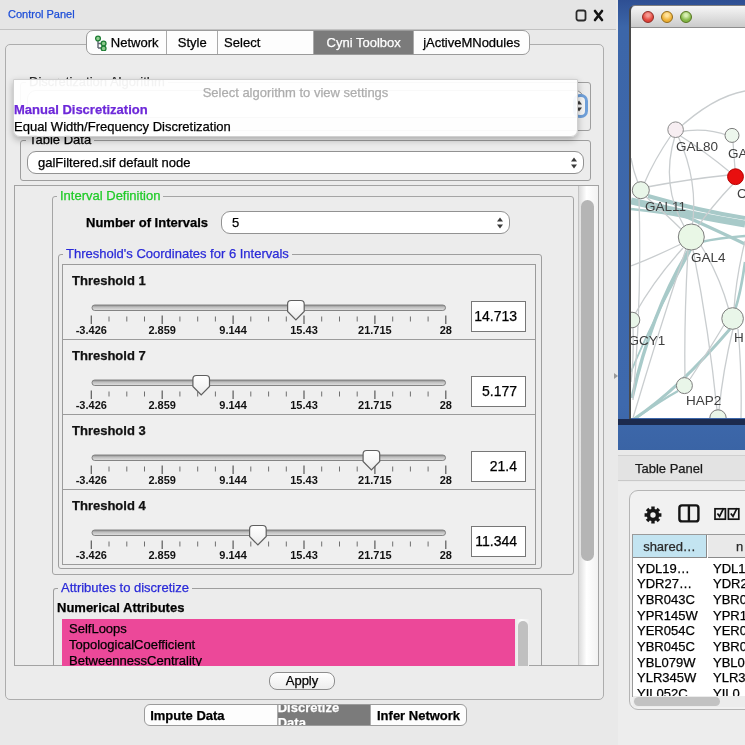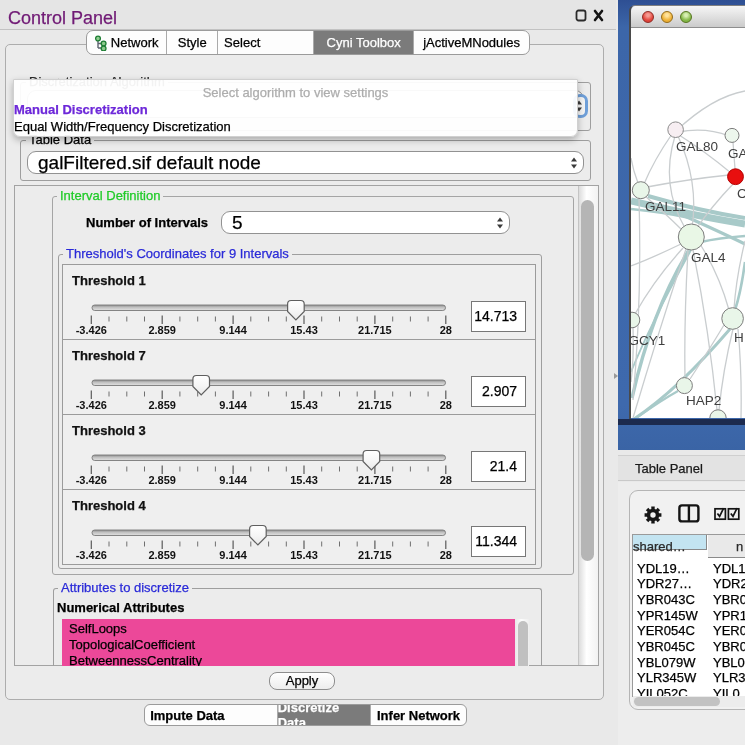--- a/index.html
+++ b/index.html
@@ -1,37 +1,37 @@
 <!DOCTYPE html>
 <html><head><meta charset="utf-8">
 <style>
 * { margin:0; padding:0; box-sizing:border-box; }
 html,body { width:745px; height:745px; overflow:hidden; }
 body { font-family:"Liberation Sans", sans-serif; background:#e9e9e9; position:relative; -webkit-text-stroke:0.25px; }
 .abs { position:absolute; }
 .groupbox { position:absolute; border:1px solid #9e9e9e; border-radius:3px; }
 .gtitle { position:absolute; background:#ececec; padding:0 3px; font-size:13px; line-height:14px; }
-.combo { position:absolute; background:#fff; border:1px solid #929292; border-radius:9px; font-size:19px; color:#000; }
+.combo { position:absolute; background:#fff; border:1px solid #929292; border-radius:9px; font-size:13px; color:#000; }
 .combo .ctext { position:absolute; left:10px; top:0; bottom:0; display:flex; align-items:center; }
 .arrows { position:absolute; right:6px; top:50%; width:6px; height:11px; transform:translateY(-50%); }
 .arrows:before { content:""; position:absolute; left:0; top:0; border-left:3px solid transparent; border-right:3px solid transparent; border-bottom:4px solid #3a3a3a; }
 .arrows:after { content:""; position:absolute; left:0; bottom:0; border-left:3px solid transparent; border-right:3px solid transparent; border-top:4px solid #3a3a3a; }
 .thpanel { position:absolute; left:62px; width:474px; height:76px; background:#efefef; border:1px solid #9b9b9b; }
 .thlabel { position:absolute; left:9px; top:8px; font-size:13px; font-weight:bold; color:#111; }
 .valbox { position:absolute; left:408px; top:36px; width:55px; height:31px; background:#fff; border:1px solid #777;
           font-size:14px; text-align:right; line-height:29px; padding-right:8px; color:#000; }
 .seg { position:absolute; background:#fdfdfd; border:1px solid #9b9b9b; display:flex; overflow:hidden; }
 .seg > div { font-size:13px; color:#000; display:flex; align-items:center; justify-content:center; position:relative; }
 .seg > div + div { border-left:1px solid #aaa; }
 .seg .sel { background:#7b7b7b; color:#fff;margin-left:47px; }
 </style></head>
 <body>
 
 <div class="abs" style="left:0;top:0;width:616px;height:30px;background:#e5e5e5;border-bottom:1px solid #c2c2c2"></div>
-<div class="abs" style="left:8px;top:8px;font-size:18px;color:#701a75">Control Panel</div>
+<div class="abs" style="left:8px;top:8px;font-size:11px;color:#1d4ed8">Control Panel</div>
 <svg class="abs" style="left:575px;top:9px" width="32" height="13" viewBox="0 0 32 13">
   <rect x="1.5" y="1.5" width="9" height="10" rx="2" fill="none" stroke="#2b2b2b" stroke-width="1.8"></rect>
   <path d="M20 2 L27 11 M27 2 L20 11" stroke="#151515" stroke-width="2.6" stroke-linecap="round"></path>
 </svg>
 
 <div class="abs" style="left:5px;top:44px;width:599px;height:656px;background:#ececec;border:1px solid #adadad;border-radius:5px"></div>
 
 <div class="seg" style="left:86px;top:30px;width:444px;height:25px;border-radius:7px">
   <div style="width:89px">
     <svg width="12" height="17" viewBox="0 0 12 17" style="margin-right:4px">
@@ -67,21 +67,21 @@
 <div class="groupbox" style="left:52px;top:196px;width:522px;height:379px;border-color:#a5a5a5"></div>
 <div class="gtitle" style="left:57px;top:189px;color:#1fcb27">Interval Definition</div>
 
 <div class="abs" style="left:86px;top:215px;font-size:13px;font-weight:bold;color:#000">Number of Intervals</div>
 <div class="combo" style="left:221px;top:211px;width:289px;height:23px">
   <span class="ctext">5</span>
     <span class="arrows"></span>
 </div>
 
 <div class="groupbox" style="left:58px;top:254px;width:484px;height:315px"></div>
-<div class="gtitle" style="left:63px;top:247px;color:#2a2ad8">Threshold's Coordinates for 9 Intervals</div>
+<div class="gtitle" style="left:63px;top:247px;color:#2a2ad8">Threshold's Coordinates for 6 Intervals</div>
 
 <div class="thpanel" style="top:264px">
   <div class="thlabel">Threshold 1</div>
   <svg width="470" height="48" viewBox="0 0 470 48" style="position:absolute;left:0;top:36;overflow:visible">
       <defs>
         <linearGradient id="gg" x1="0" y1="0" x2="0" y2="1">
           <stop offset="0" stop-color="#8f8f8f"></stop>
           <stop offset="0.45" stop-color="#c2c2c2"></stop>
           <stop offset="1" stop-color="#e2e2e2"></stop>
         </linearGradient>
@@ -124,21 +124,21 @@
       <path d="M46.0 15.5V20.5 M63.8 15.5V20.5 M81.5 15.5V20.5 M116.9 15.5V20.5 M134.7 15.5V20.5 M152.4 15.5V20.5 M187.8 15.5V20.5 M205.6 15.5V20.5 M223.3 15.5V20.5 M258.7 15.5V20.5 M276.5 15.5V20.5 M294.2 15.5V20.5 M329.7 15.5V20.5 M347.4 15.5V20.5 M365.1 15.5V20.5" stroke="#6f6f6f" stroke-width="1"></path>
       <path d="M28.3 14.5V23 M99.2 14.5V23 M170.1 14.5V23 M241.0 14.5V23 M311.9 14.5V23 M382.8 14.5V23" stroke="#5a5a5a" stroke-width="1.2"></path>
       <text x="28.3" y="32.5" text-anchor="middle" font-size="11" font-weight="bold" fill="#111">-3.426</text>
       <text x="99.2" y="32.5" text-anchor="middle" font-size="11" font-weight="bold" fill="#111">2.859</text>
       <text x="170.1" y="32.5" text-anchor="middle" font-size="11" font-weight="bold" fill="#111">9.144</text>
       <text x="241.0" y="32.5" text-anchor="middle" font-size="11" font-weight="bold" fill="#111">15.43</text>
       <text x="311.9" y="32.5" text-anchor="middle" font-size="11" font-weight="bold" fill="#111">21.715</text>
       <text x="382.8" y="32.5" text-anchor="middle" font-size="11" font-weight="bold" fill="#111">28</text>
       <path d="M129.9 10.5 L129.9 3.0 Q129.9 -0.5 133.4 -0.5 L143.0 -0.5 Q146.5 -0.5 146.5 3.0 L146.5 10.5 L138.2 19.0 Z" fill="url(#tg)" stroke="#5f5f5f" stroke-width="1.2"></path>
     </svg>
-  <div class="valbox">2.907</div>
+  <div class="valbox">5.177</div>
 </div>
 
 <div class="thpanel" style="top:414px">
   <div class="thlabel">Threshold 3</div>
   <svg width="470" height="48" viewBox="0 0 470 48" style="position:absolute;left:0;top:36;overflow:visible">
       <defs>
         <linearGradient id="gg" x1="0" y1="0" x2="0" y2="1">
           <stop offset="0" stop-color="#8f8f8f"></stop>
           <stop offset="0.45" stop-color="#c2c2c2"></stop>
           <stop offset="1" stop-color="#e2e2e2"></stop>
@@ -291,21 +291,21 @@
   <line x1="10.9" y1="1.4" x2="10.9" y2="17.4" stroke="#141414" stroke-width="2.4"></line>
 </svg>
 <svg class="abs" style="left:714px;top:507px" width="28" height="14" viewBox="0 0 28 14">
     <rect x="1" y="1.8" width="10.4" height="10.4" fill="none" stroke="#141414" stroke-width="1.7"></rect>
     <path d="M3.4 6.5 L5.6 9.3 L9.6 1.2" fill="none" stroke="#141414" stroke-width="1.7"></path>
     <rect x="14.4" y="1.8" width="10.4" height="10.4" fill="none" stroke="#141414" stroke-width="1.7"></rect>
     <path d="M16.8 6.5 L19 9.3 L23 1.2" fill="none" stroke="#141414" stroke-width="1.7"></path>
   </svg>
 
 <div class="abs" style="left:632px;top:534px;width:113px;height:163px;background:#fff;border:1px solid #9a9a9a;border-right:none"></div>
-<div class="abs" style="left:633px;top:535px;width:74px;height:15px;background:#c3e4f1;border-right:1px solid #8a8a8a;border-bottom:1px solid #8a8a8a;font-size:13px;color:#2b2b2b;line-height:23px">shared…</div>
+<div class="abs" style="left:633px;top:535px;width:74px;height:23px;background:#c3e4f1;border-right:1px solid #8a8a8a;border-bottom:1px solid #8a8a8a;font-size:13px;color:#2b2b2b;text-align:center;line-height:23px">shared…</div>
 <div class="abs" style="left:708px;top:535px;width:37px;height:23px;background:#e9e9e9;border-bottom:1px solid #8a8a8a;font-size:13px;color:#2b2b2b;padding-left:28px;line-height:23px">n</div>
 <div style="position:absolute;left:637px;top:560.5px;width:70px;height:15.7px;line-height:15.7px;font-size:13px;color:#000;white-space:nowrap;overflow:hidden">YDL19…</div>
 <div style="position:absolute;left:713px;top:560.5px;width:32px;height:15.7px;line-height:15.7px;font-size:13px;color:#000;white-space:nowrap;overflow:hidden">YDL1</div>
 <div style="position:absolute;left:637px;top:576.2px;width:70px;height:15.7px;line-height:15.7px;font-size:13px;color:#000;white-space:nowrap;overflow:hidden">YDR27…</div>
 <div style="position:absolute;left:713px;top:576.2px;width:32px;height:15.7px;line-height:15.7px;font-size:13px;color:#000;white-space:nowrap;overflow:hidden">YDR2</div>
 <div style="position:absolute;left:637px;top:591.9px;width:70px;height:15.7px;line-height:15.7px;font-size:13px;color:#000;white-space:nowrap;overflow:hidden">YBR043C</div>
 <div style="position:absolute;left:713px;top:591.9px;width:32px;height:15.7px;line-height:15.7px;font-size:13px;color:#000;white-space:nowrap;overflow:hidden">YBR0</div>
 <div style="position:absolute;left:637px;top:607.6px;width:70px;height:15.7px;line-height:15.7px;font-size:13px;color:#000;white-space:nowrap;overflow:hidden">YPR145W</div>
 <div style="position:absolute;left:713px;top:607.6px;width:32px;height:15.7px;line-height:15.7px;font-size:13px;color:#000;white-space:nowrap;overflow:hidden">YPR1</div>
 <div style="position:absolute;left:637px;top:623.3px;width:70px;height:15.7px;line-height:15.7px;font-size:13px;color:#000;white-space:nowrap;overflow:hidden">YER054C</div>

